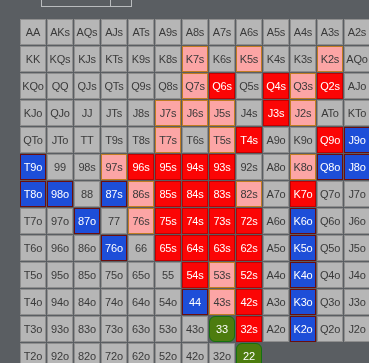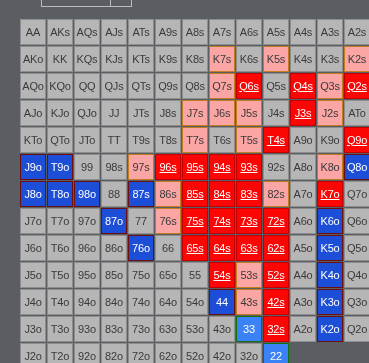--- a/index.html
+++ b/index.html
@@ -38,23 +38,23 @@
     display:flex;align-items:center;justify-content:center;
     font-size:11px;
     line-height:1;
     letter-spacing:-0.2px;
     border:1px solid rgba(0,0,0,0.35);
     user-select:none;
   }
   
   .c-gray{background:#b6b6b6;color:#3a3a3a;border-color:#8e8e8e;}
   .c-orange{background:#fca5a5;color:#3a3a3a;border-color:#c07c22;}
-  .c-red{background:#fb0505;color:#ffffff;border-color:#c00000;text-decoration:underline;}
+  .c-red{background:#fb0505;color:#ffffff;border-color:#c00000;}
   .c-darkred{background:#1d4ed8;color:#ffffff;border-color:#6a0e0e;}
-  .c-green{background:#3b82f6;color:#ffffff;border-color:#157010;}
+  .c-green{background:#4d7c0f;color:#ffffff;border-color:#157010;border-radius:6px;}
 </style>
 </head>
 <body>
 
 <div id="root">
 
   <div class="top-strip">
     <div class="top-widget"></div>
     <div class="top-widget2"></div>
   </div>
@@ -66,21 +66,20 @@
       <div class="cell c-gray">AJs</div>
       <div class="cell c-gray">ATs</div>
       <div class="cell c-gray">A9s</div>
       <div class="cell c-gray">A8s</div>
       <div class="cell c-gray">A7s</div>
       <div class="cell c-gray">A6s</div>
       <div class="cell c-gray">A5s</div>
       <div class="cell c-gray">A4s</div>
       <div class="cell c-gray">A3s</div>
       <div class="cell c-gray">A2s</div>
-      <div class="cell c-gray">AKo</div>
       <div class="cell c-gray">KK</div>
       <div class="cell c-gray">KQs</div>
       <div class="cell c-gray">KJs</div>
       <div class="cell c-gray">KTs</div>
       <div class="cell c-gray">K9s</div>
       <div class="cell c-gray">K8s</div>
       <div class="cell c-orange">K7s</div>
       <div class="cell c-gray">K6s</div>
       <div class="cell c-orange">K5s</div>
       <div class="cell c-gray">K4s</div>

